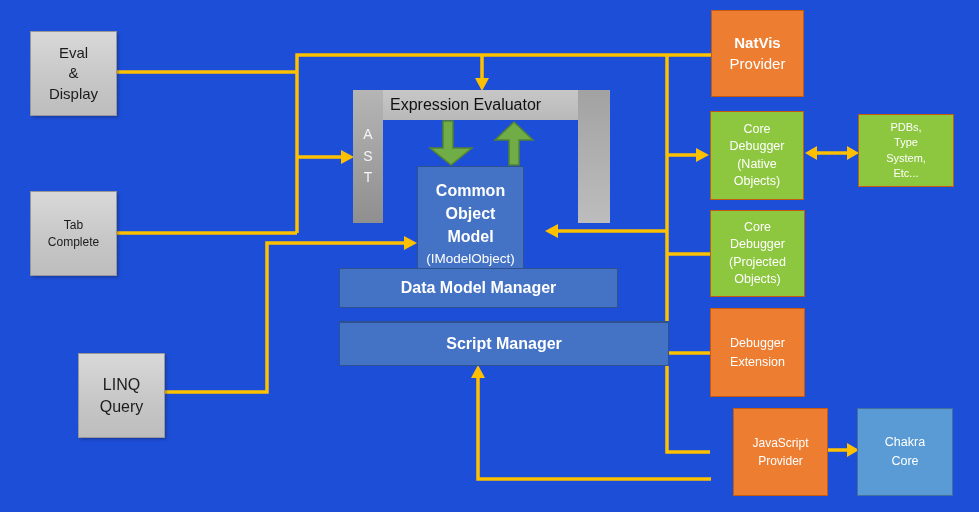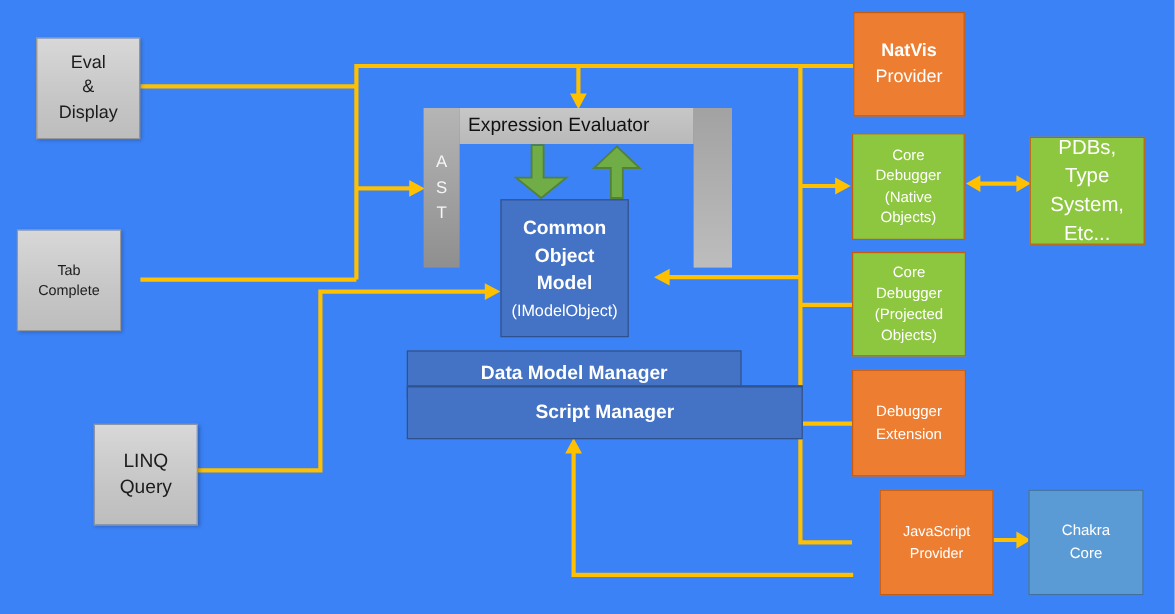--- a/index.html
+++ b/index.html
@@ -1,37 +1,37 @@
 <!DOCTYPE html>
 <html><head>
 <meta charset="utf-8">
 <style>
   html,body{margin:0;padding:0;background:#ffffff;}
   #stage{
-    position:relative;width:979px;height:512px;background:#3b82f6;
+    position:relative;width:979px;height:512px;background:#1d4ed8;
     font-family:"Liberation Sans", sans-serif;overflow:hidden;
   }
   .box{
     position:absolute;display:flex;flex-direction:column;
     align-items:center;justify-content:center;text-align:center;
     box-sizing:border-box;white-space:pre-line;line-height:1.35;
   }
   .gray{
     background:linear-gradient(180deg,#d8d8d8 0%,#c6c6c6 60%,#bdbdbd 100%);
     border:1px solid #979797;color:#1c1c1c;
     box-shadow:1.5px 1.5px 3px rgba(0,0,0,0.25);
   }
   .orange{background:#ED7D31;border:1px solid #C55A11;color:#ffffff;}
   .green{background:#8DC63F;border:1px solid #C55A11;color:#ffffff;}
   .blue{background:#4472C4;border:1px solid #2F528F;color:#ffffff;}
   .lightblue{background:#5B9BD5;border:1px solid #41719C;color:#ffffff;}
 
   
   #eval-display{left:30px;top:31px;width:87px;height:85px;font-size:15px;}
-  #tab-complete{left:14px;top:191px;width:87px;height:85px;font-size:12px;}
+  #tab-complete{left:30px;top:191px;width:87px;height:85px;font-size:12px;}
   #linq-query{left:30px;top:353px;width:87px;height:85px;font-size:16px;margin-left:48px;}
 
   
   #ast-bar{
     left:353px;top:90px;width:30px;height:133px;
     background:linear-gradient(180deg,#b5b5b5,#8f8f8f);
     border:none;color:#f5f5f5;font-size:14px;line-height:1.55;
     box-shadow:none;justify-content:center;
   }
   #ee-band{
@@ -42,29 +42,29 @@
   }
   #right-bar{
     left:578px;top:90px;width:32px;height:133px;
     background:linear-gradient(180deg,#a2a2a2,#bdbdbd);
   }
 
   
   #com-box{left:417px;top:166px;width:107px;height:115px;}
   #com-box .title{font-weight:bold;font-size:16px;line-height:1.45;white-space:pre-line;}
   #com-box .subtitle{font-size:13.5px;margin-top:2px;}
-  #dmm-box{left:339px;top:292px;width:279px;height:40px;font-weight:bold;font-size:16px;}
+  #dmm-box{left:339px;top:268px;width:279px;height:40px;font-weight:bold;font-size:16px;}
   #sm-box{left:339px;top:321px;width:330px;height:45px;font-weight:bold;font-size:16px;border-top:2px solid #2F528F;}
 
   
   #natvis{left:711px;top:10px;width:93px;height:87px;}
   #natvis .l1{font-weight:bold;font-size:15px;}
   #natvis .l2{font-size:15px;}
   #cd-native{left:710px;top:111px;width:94px;height:89px;font-size:12.5px;line-height:1.4;}
-  #pdbs{left:858px;top:114px;width:96px;height:90px;font-size:17px;line-height:1.4;}
+  #pdbs{left:858px;top:114px;width:96px;height:73px;font-size:11px;line-height:1.4;}
   #cd-projected{left:710px;top:210px;width:95px;height:87px;font-size:12.5px;line-height:1.4;}
   #debugger-ext{left:710px;top:308px;width:95px;height:89px;font-size:12.5px;line-height:1.5;}
   #js-provider{left:710px;top:408px;width:95px;height:88px;font-size:12px;line-height:1.5;margin-left:23px;}
   #chakra{left:857px;top:408px;width:96px;height:88px;font-size:12.5px;line-height:1.5;}
 
   #connector-layer{position:absolute;left:0;top:0;pointer-events:none;}
 </style>
 </head>
 <body>
 

